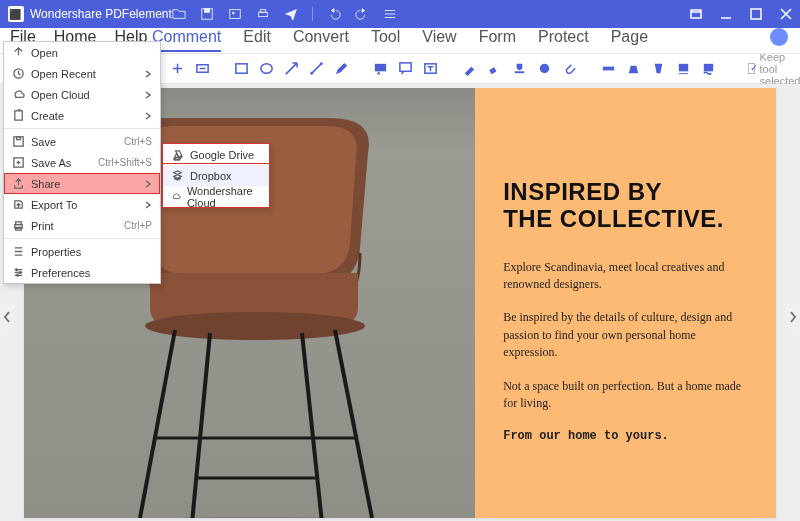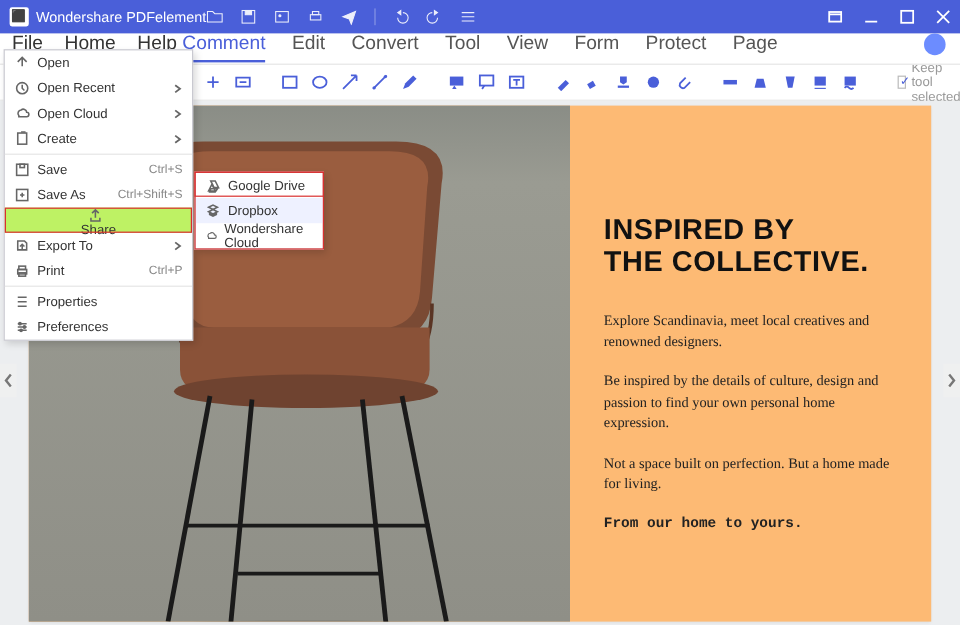--- a/index.html
+++ b/index.html
@@ -41,21 +41,21 @@
 .page p { font-family: Georgia, serif; font-size: 12px; line-height: 1.45; margin-bottom: 16px; color: #222; }
 .page p.bold { font-weight: 700; font-family: Liberation Mono, monospace; }
 
 .navleft, .navright { position: absolute; top: 50%; width: 14px; height: 28px; background: #f0f0f0cc; display: flex; align-items: center; justify-content: center; cursor: pointer; }
 .navleft { left: 0; } .navright { right: 0; }
 .navleft svg, .navright svg { width: 8px; height: 12px; stroke: #777; fill: none; stroke-width: 2; }
 
 
 .filemenu { position: absolute; top: 41px; left: 3px; width: 158px; background: #fff; border: 1px solid #c9c9d0; box-shadow: 2px 3px 6px rgba(0,0,0,.15); z-index: 50; }
 .filemenu .row { height: 21px; display: flex; align-items: center; font-size: 11px; padding: 0 8px; cursor: pointer; position: relative; }
-.filemenu .row.selected { outline: 1px solid #d93030; outline-offset: -1px; background: #bef264; flex-direction: column; }
+.filemenu .row.selected { outline: 1px solid #d93030; outline-offset: -1px; background: #fca5a5; }
 .filemenu .micon { width: 13px; height: 13px; margin-right: 6px; stroke: #666; fill: none; stroke-width: 1.4; flex-shrink: 0; }
 .filemenu .label { flex: 1; color: #333; }
 .filemenu .shortcut { color: #888; font-size: 10px; }
 .filemenu .chev { width: 8px; height: 8px; stroke: #666; fill: none; stroke-width: 1.5; }
 .filemenu hr { border: none; border-top: 1px solid #e5e5e5; margin: 2px 0; }
 
 .submenu { position: absolute; top: 143px; left: 162px; width: 108px; background: #fff; border: 1px solid #c9c9d0; box-shadow: 2px 3px 6px rgba(0,0,0,.15); z-index: 51; }
 .submenu::before { content: ""; position: absolute; inset: -1px; border: 1px solid #d93030; pointer-events: none; }
 .submenu .row { height: 21px; display: flex; align-items: center; font-size: 11px; padding: 0 8px; cursor: pointer; }
 .submenu .row.selected { background: #eef1ff; }

